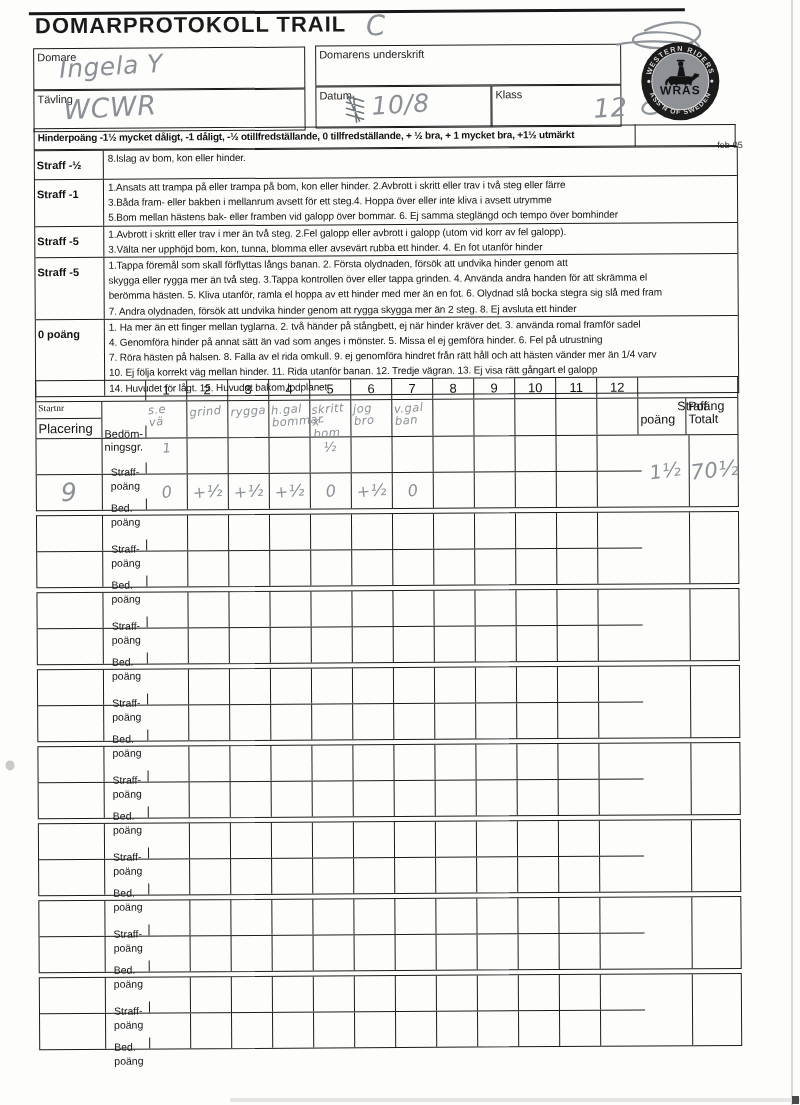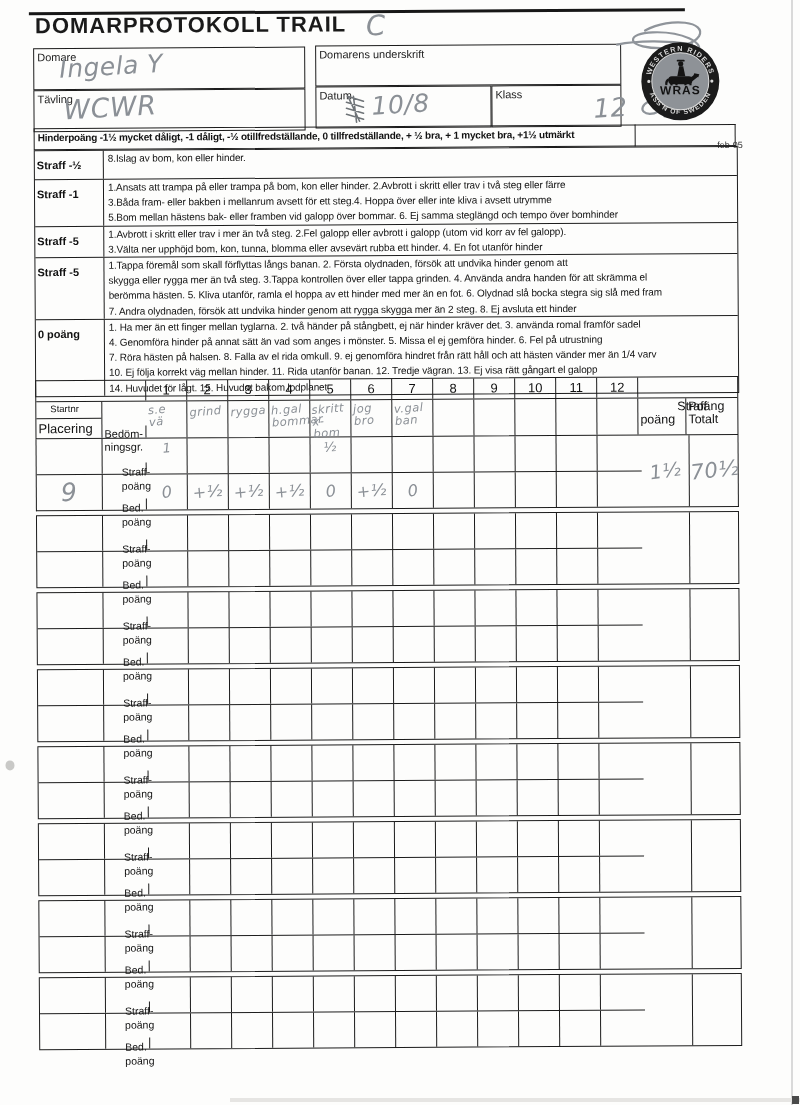--- a/index.html
+++ b/index.html
@@ -40,30 +40,30 @@
   .rowline { border-bottom:1.5px solid #1c1c1c; }
   .numcell { height:20px; font-size:13px; text-align:center; line-height:20px; }
   .c0 { width:66px; flex:0 0 66px; }
   .c1 { width:44px; flex:0 0 44px;margin-top:24px; }
   .cc { width:41px; flex:0 0 41px; }
   .cs { width:48px; flex:0 0 48px; }
   .ct { width:50px; flex:0 0 50px; }
   .spacerL { width:110px; flex:0 0 110px; }
   .spacerR { width:98px; flex:0 0 98px; }
   .hdrB { height:36px; }
-  .startnr-sub { font-size:9.5px; padding:1px 14px; border-bottom:1.3px solid #1c1c1c; height:14px; }
+  .startnr-sub { font-size:9.5px; padding:1px 2px; border-bottom:1.3px solid #1c1c1c; height:14px;font-family:Liberation Serif, serif; }
   .placering-sub { font-size:13px; padding:2px 2px; }
   .twoline { font-size:11px; line-height:13px; padding:2px 2px; }
   .obst { font-size:11.5px; line-height:12px; white-space:pre-line; transform:rotate(-4deg); margin:2px 0 0 2px; }
 
   .block { display:flex; border:1.8px solid #1c1c1c; margin-top:4px; }
   .block.first { margin-top:0; border-top:none; }
   .block-left { display:flex; flex-direction:column; width:605px; flex:0 0 605px; }
   .block-left .srow { height:35px; }
-  .rowlabel { font-size:10.5px; line-height:14px; padding:2px 19px; }
+  .rowlabel { font-size:10.5px; line-height:14px; padding:2px 8px; }
   .valcell { text-align:center; }
   .tallcell { display:flex; align-items:center; justify-content:center; }
   .hw-val { font-size:16px; transform:rotate(-5deg); }
   .hw-straffval { font-size:13px; transform:rotate(-5deg); }
   .hw-plac { font-size:25px; transform:rotate(-2deg); }
   .hw-tot1 { font-size:19px; transform:rotate(-8deg); }
   .hw-tot2 { font-size:21px; transform:rotate(-6deg); }
 
   
   .scan-topline { position:absolute; left:32px; top:10px; width:656px; height:3px; background:#171717; }

